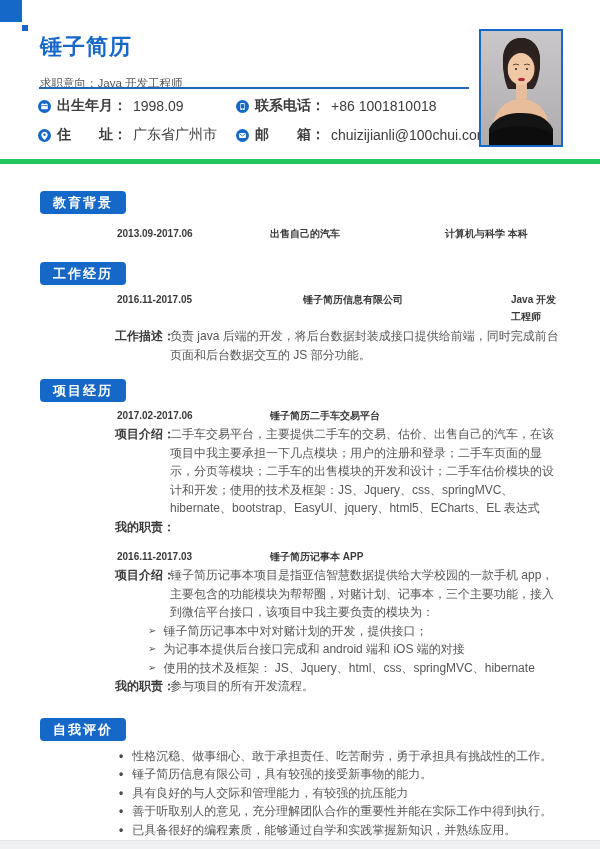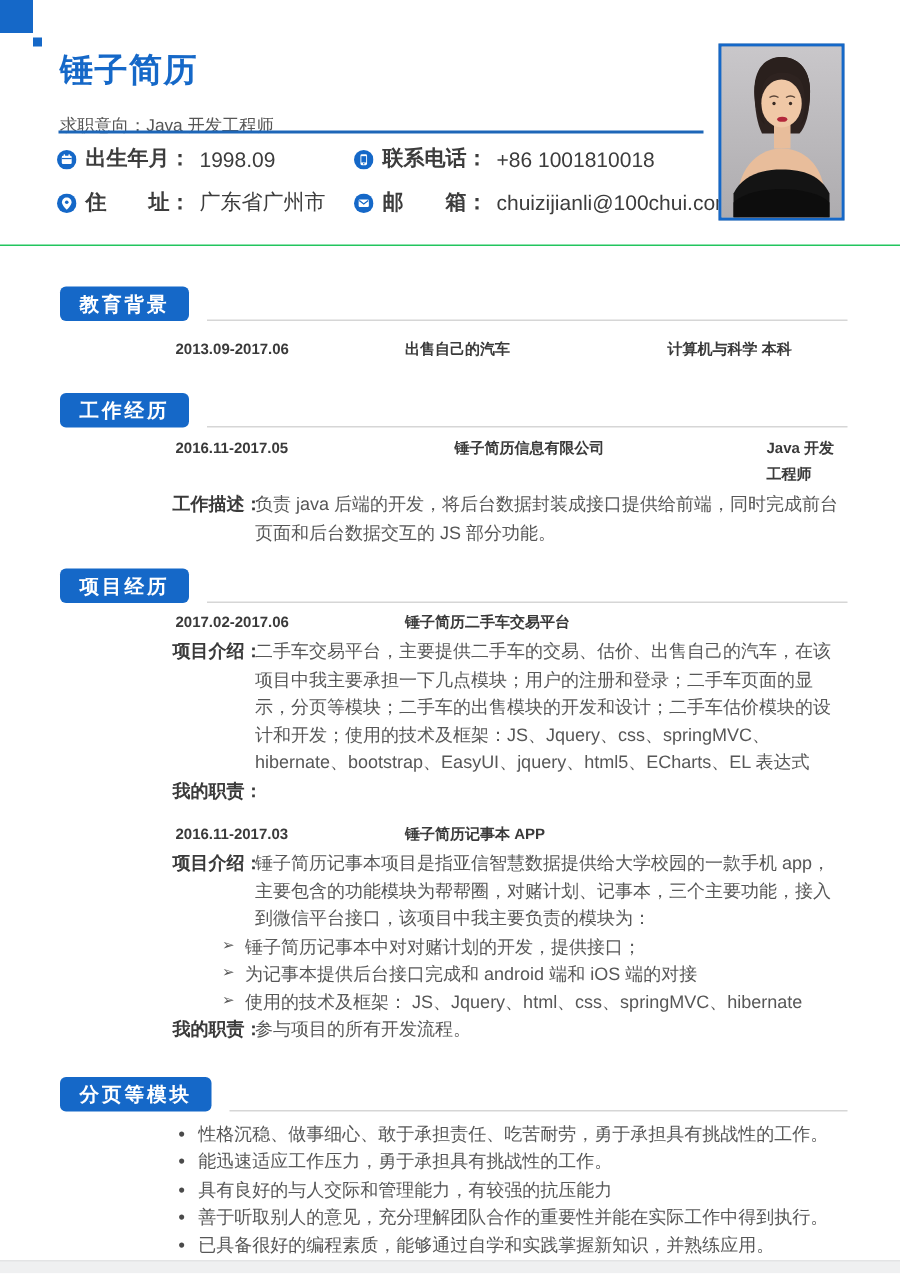--- a/index.html
+++ b/index.html
@@ -2,35 +2,35 @@
 <html><head>
 <meta charset="utf-8">
 <style>
   html,body{margin:0;padding:0;background:#ffffff;}
   *{box-sizing:border-box;}
   .page{
     position:relative;width:600px;height:849px;background:#ffffff;overflow:hidden;
     font-family:"Liberation Sans","DejaVu Sans",sans-serif;
   }
   
-  .header{position:relative;height:164px;border-bottom:1px solid #22c55e;}
+  .header{position:relative;height:164px;border-bottom:5px solid #22c55e;}
   .sq-big{position:absolute;left:0;top:0;width:22px;height:22px;background:#1568c8;}
   .sq-small{position:absolute;left:22px;top:25px;width:6px;height:6px;background:#1568c8;}
   .name{position:absolute;left:40px;top:32px;font-size:22px;font-weight:700;color:#1568c8;letter-spacing:1px;}
   .objective{position:absolute;left:40px;top:76px;font-size:11.5px;color:#565656;}
   .blue-line{position:absolute;left:39px;top:87px;width:430px;height:2px;background:#1d66b8;}
   .contact{position:absolute;left:38px;top:97px;display:grid;grid-template-columns:198px auto;row-gap:11px;}
   .contact-item{display:flex;align-items:center;gap:6px;font-size:14px;color:#3c3c3c;}
   .contact-item .ci-label{font-weight:600;white-space:pre;}
   .contact-item .ci-value{white-space:nowrap;text-align:right;}
   .cicon{width:13px;height:13px;flex:none;display:block;}
   .photo{position:absolute;left:479px;top:29px;width:84px;height:118px;border:2px solid #1568c8;background:#bcbabd;}
   .photo svg{display:block;}
   
-  .sec-head{display:flex;align-items:flex-end;margin:0 35px 0 40px;}
+  .sec-head{display:flex;align-items:flex-start;margin:0 35px 0 40px;flex-direction:column;}
   .badge{flex:none;background:#1568c8;color:#ffffff;font-size:13px;font-weight:700;
          padding:4px 13px;border-radius:4px;letter-spacing:2px;line-height:15px;}
   .rule{flex:1;height:1px;background:#d6d6d6;margin-left:12px;}
   .row3{display:flex;margin:0 35px 0 117px;font-size:10px;font-weight:700;color:#3a3a3a;line-height:17px;}
   .row3 .c1{width:153px;flex:none;}
   .row3 .c2{width:175px;flex:none;}
   .row3 .c3{flex:1;}
   .para{display:flex;margin:0 35px 0 115px;font-size:12px;line-height:18.5px;color:#575757;}
   .para .lbl{width:55px;flex:none;font-weight:700;color:#3a3a3a;white-space:nowrap;}
   .para .txt{flex:1;}
@@ -210,31 +210,31 @@
       <span class="mk">➢</span>
       <span>使用的技术及框架： JS、Jquery、html、css、springMVC、hibernate</span>
     </div>
   </div>
   <div class="para mt-duty">
     <span class="lbl">我的职责：</span>
     <span class="txt">参与项目的所有开发流程。</span>
   </div>
 
   <div class="sec-head mt-sec4">
-    <span class="badge">分页等模块</span>
+    <span class="badge">自我评价</span>
     <span class="rule"></span>
   </div>
   <div class="ebullets">
     <div class="ebullet">
       <span class="mk">•</span>
       <span>性格沉稳、做事细心、敢于承担责任、吃苦耐劳，勇于承担具有挑战性的工作。</span>
     </div>
     <div class="ebullet">
       <span class="mk">•</span>
-      <span>能迅速适应工作压力，勇于承担具有挑战性的工作。</span>
+      <span>锤子简历信息有限公司，具有较强的接受新事物的能力。</span>
     </div>
     <div class="ebullet">
       <span class="mk">•</span>
       <span>具有良好的与人交际和管理能力，有较强的抗压能力</span>
     </div>
     <div class="ebullet">
       <span class="mk">•</span>
       <span>善于听取别人的意见，充分理解团队合作的重要性并能在实际工作中得到执行。</span>
     </div>
     <div class="ebullet">

